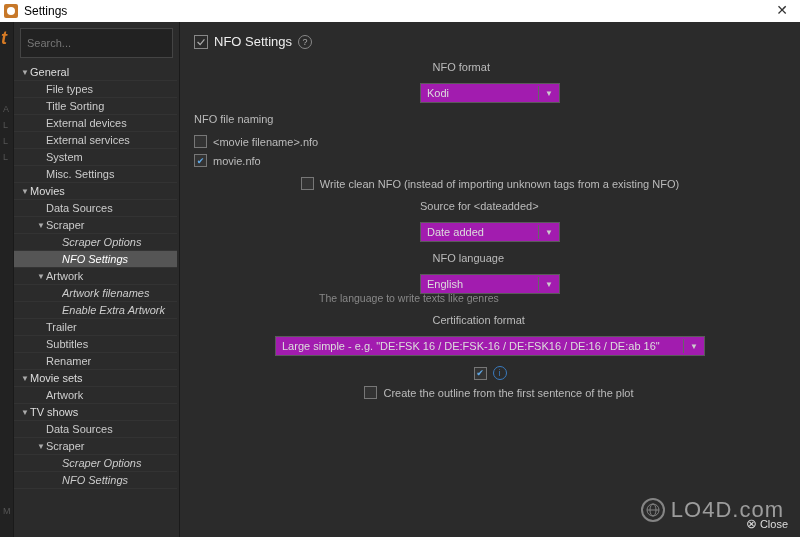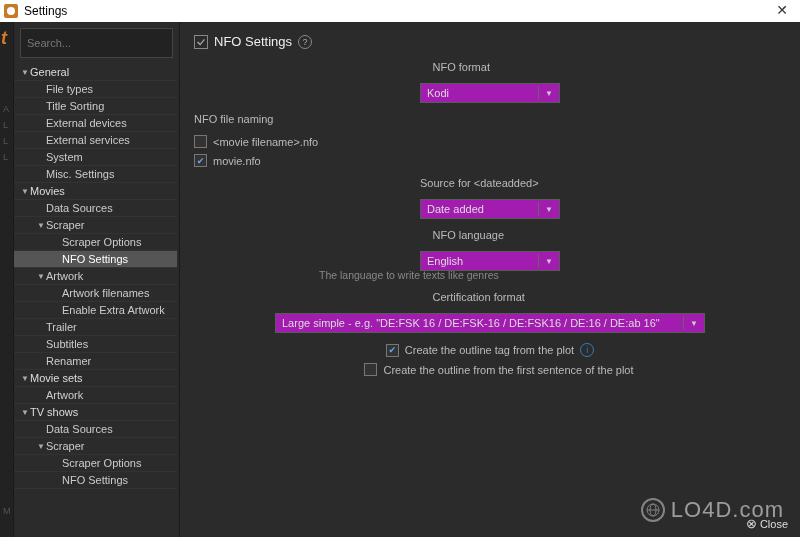--- a/index.html
+++ b/index.html
@@ -96,21 +96,21 @@
   white-space:nowrap;
   border-bottom:1px solid #333;
 }
 .tree-row .expander {
   width:10px; text-align:center; color:#aaa; font-size:8px;
   flex-shrink:0;
 }
 .tree-row .label { flex:1; overflow:hidden; text-overflow:ellipsis; }
 .lvl0 { padding-left:6px; color:#ddd; }
 .lvl1 { padding-left:22px; color:#ccc;justify-content:center; }
-.lvl2 { padding-left:38px; color:#ccc; }
+.lvl2 { padding-left:38px; color:#ccc;font-style:italic; }
 .tree-row.selected { background:#555; color:#fff; }
 .tree-row.selected .label { color:#fff; }
 
 .content {
   flex:1;
   background:#2b2b2b;
   padding: 12px 14px;
   position:relative;
   overflow:auto;
 }
@@ -334,20 +334,26 @@
           <span class="checkbox"></span>
           <span class="row-text">&lt;movie filename&gt;.nfo</span>
         </div>
         <div class="inline-row">
           <span class="checkbox checked"></span>
           <span class="row-text">movie.nfo</span>
         </div>
       </div>
     </div>
 
+    <div class="form-row">
+      <div class="inline-row">
+        <span class="checkbox"></span>
+        <span class="row-text">Write clean NFO (instead of importing unknown tags from a existing NFO)</span>
+      </div>
+    </div>
 
     <div class="form-row">
       <span class="form-label wide">Source for &lt;dateadded&gt;</span>
       <div class="dd small">
         <span>Date added</span>
         <span class="caret">▼</span>
       </div>
     </div>
 
     <div class="form-row" style="margin-bottom:4px;">
@@ -363,21 +369,20 @@
       <span class="form-label">Certification format</span>
       <div class="dd wide">
         <span>Large simple - e.g. "DE:FSK 16 / DE:FSK-16 / DE:FSK16 / DE:16 / DE:ab 16"</span>
         <span class="caret">▼</span>
       </div>
     </div>
 
     <div class="form-row" style="margin-bottom:6px;">
       <div class="inline-row">
         <span class="checkbox checked"></span>
-        <span class="row-text">Create the outline tag from the plot</span>
         <span class="info-icon" style="border-color:#3a7bbf;color:#3a7bbf;">i</span>
       </div>
     </div>
     <div class="form-row indent">
       <div class="inline-row">
         <span class="checkbox"></span>
         <span class="row-text">Create the outline from the first sentence of the plot</span>
       </div>
     </div>
 

